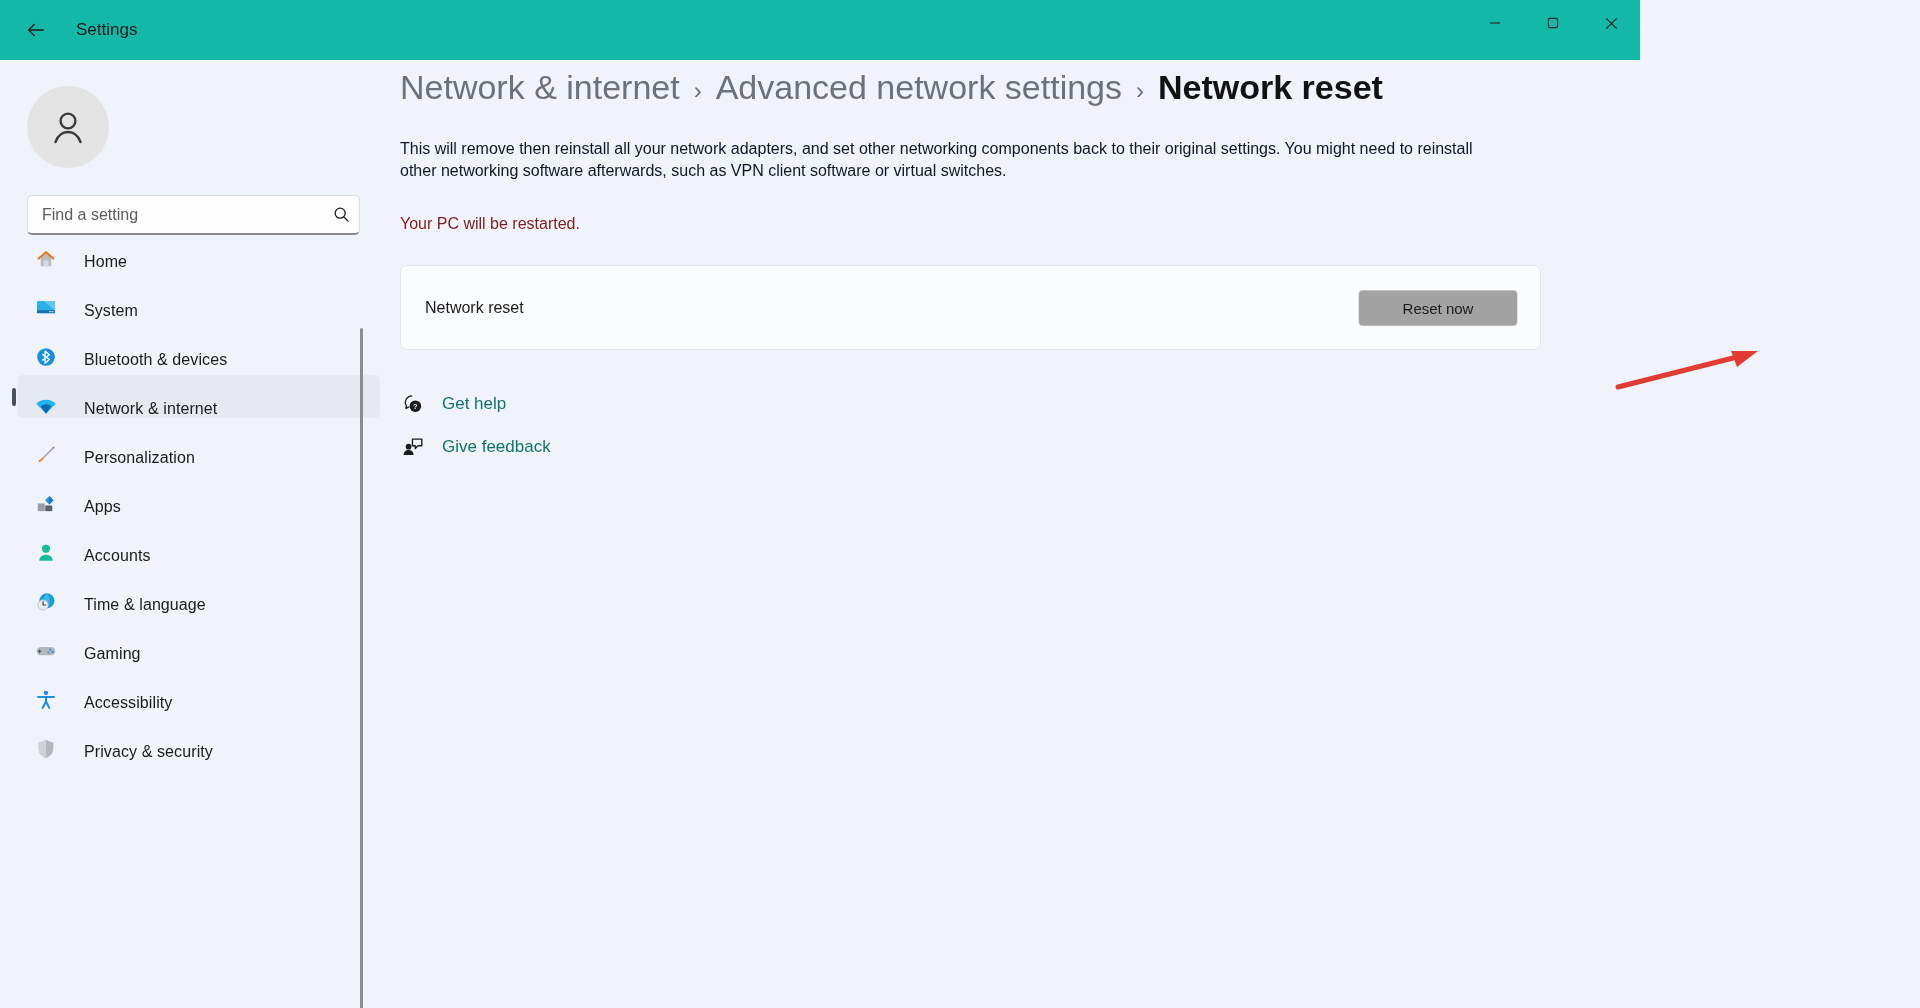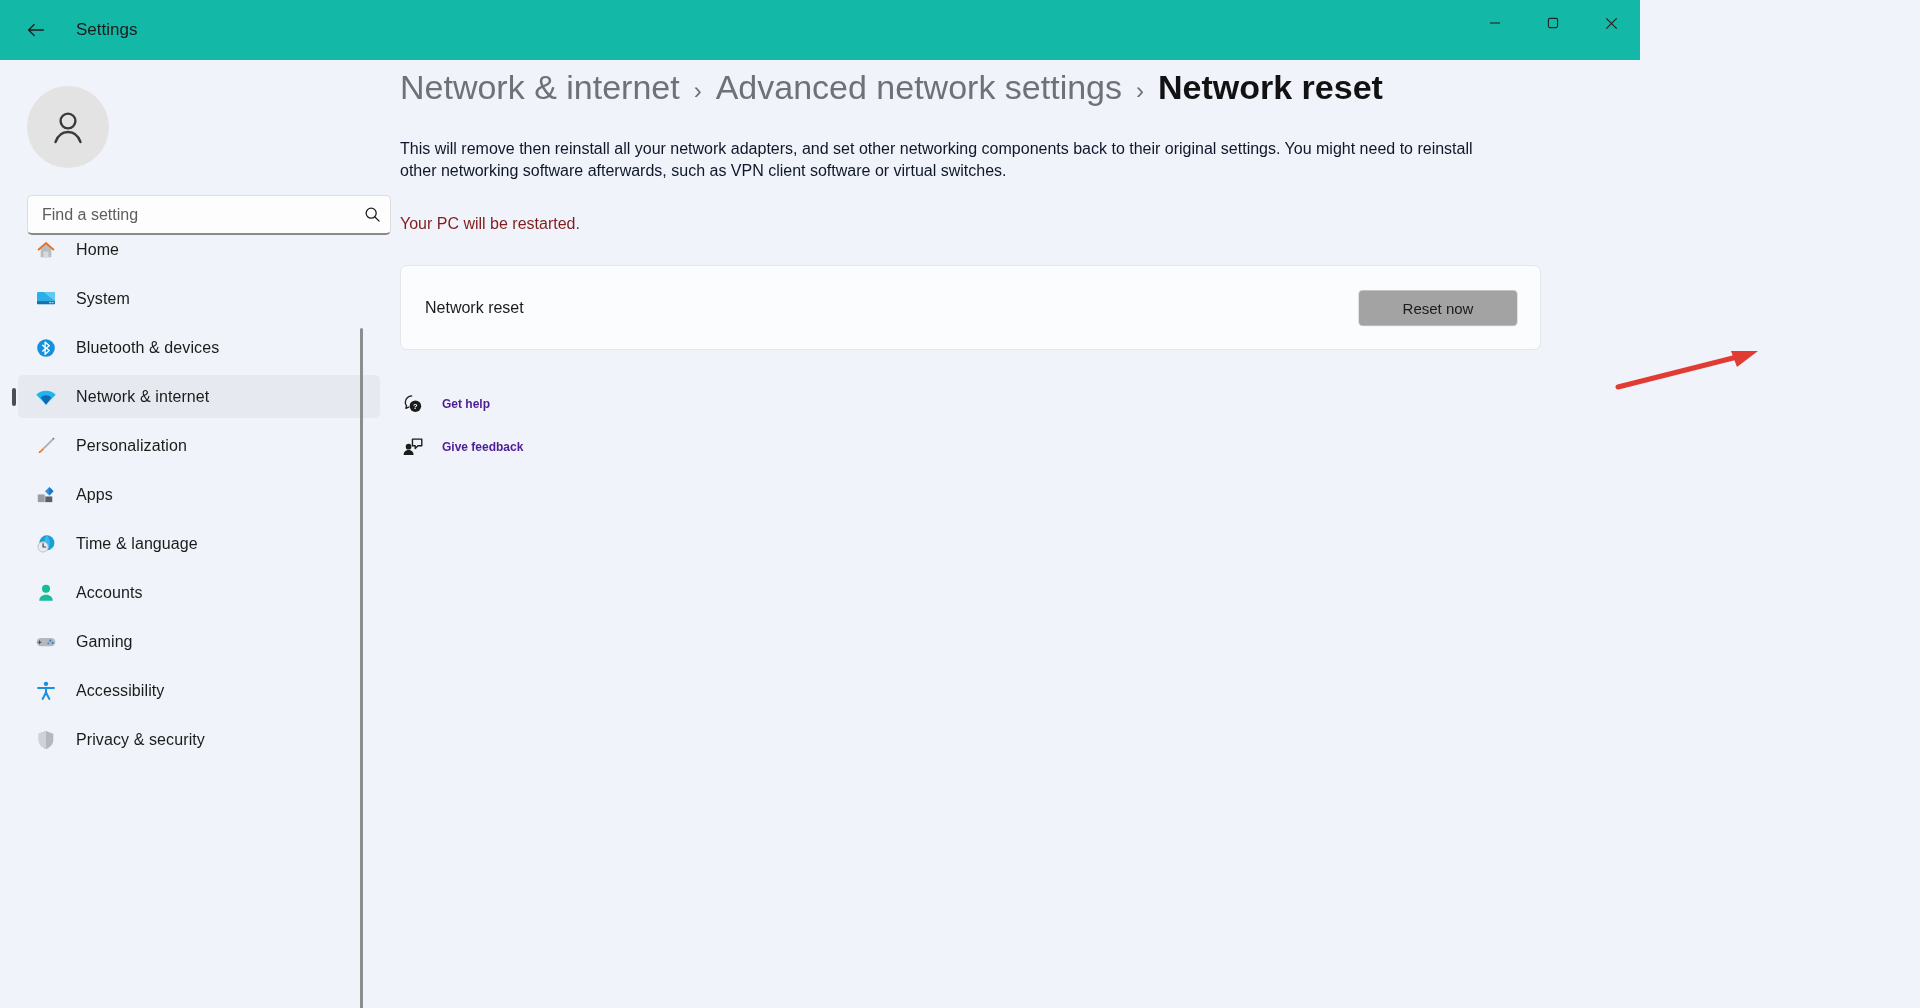--- a/index.html
+++ b/index.html
@@ -67,21 +67,21 @@
     position: absolute;
     left: 27px; top: 26px;
     width: 82px; height: 82px;
     border-radius: 50%;
     background: #e3e3e3;
     display: flex; align-items: center; justify-content: center;
   }
   .search-wrap {
     position: absolute;
     left: 27px; top: 135px;
-    width: 364px; height: 40px;
+    width: 333px; height: 40px;
     background: #fdfdfd;
     border: 1px solid #dadde2;
     border-bottom: 2px solid #8a8a8a;
     border-radius: 5px;
     display: flex;
     align-items: center;
   }
   .search-input {
     flex: 1;
     border: none;
@@ -104,24 +104,25 @@
     position: absolute;
     left: 0; top: 168px;
     width: 400px;
     bottom: 0;
   }
   .nav-item {
     position: relative;
     margin: 0 20px 0 18px;
     height: 43px;
     display: flex;
-    align-items: center;
+    align-items: flex-end;
     border-radius: 5px;
     cursor: pointer;
     padding-left: 16px;
+    gap: 8px;
   }
   .nav-item + .nav-item { margin-top: 6px; }
   .nav-item.selected { background: #e6e9f0; }
   .nav-item.selected::before {
     content: "";
     position: absolute;
     left: -6px; top: 50%;
     transform: translateY(-50%);
     width: 4px; height: 18px;
     border-radius: 2px;
@@ -251,23 +252,22 @@
   }
   .link-row + .link-row { margin-top: 5px; }
   .link-icon {
     width: 26px; height: 26px;
     display: flex; align-items: center; justify-content: center;
     margin-right: 16px;
     color: #1b1b1b;
     flex: none;
   }
   .link-label {
-    font-size: 12px;
-    color: #4c1d95;
-    font-weight: bold;
+    font-size: 17px;
+    color: #0f766e;
   }
 </style>
 </head>
 <body>
 
 <div class="titlebar">
   <div class="back-button">
     <svg width="22" height="22" viewBox="0 0 24 24" fill="none" stroke="#1b1b1b" stroke-width="1.4" stroke-linecap="round" stroke-linejoin="round">
       <path d="M20 12H4"></path>
         <path d="M10 6l-6 6 6 6"></path>
@@ -381,37 +381,37 @@
           <path d="M15.6 3.4l4.6 4.6-4.6 4.6L11 8z" fill="#2e90e0"></path>
           <path d="M15.6 3.4l4.6 4.6-4.6 4.6z" fill="#1b74c4"></path>
         </svg>
       </span>
       <span class="nav-label">Apps</span>
     </div>
 
     <div class="nav-item">
       <span class="nav-icon">
         <svg width="22" height="22" viewBox="0 0 24 24">
+          <circle cx="12" cy="7.4" r="4.4" fill="#17bc9b"></circle>
+          <path d="M4.6 20.4c0-4.1 3.3-6.6 7.4-6.6s7.4 2.5 7.4 6.6z" fill="#17bc9b"></path>
+        </svg>
+      </span>
+      <span class="nav-label">Accounts</span>
+    </div>
+
+    <div class="nav-item">
+      <span class="nav-icon">
+        <svg width="22" height="22" viewBox="0 0 24 24">
           <circle cx="13" cy="10.6" r="8.2" fill="#1a9ed9"></circle>
           <path d="M13 2.4c2 2.2 3.1 5.1 3.1 8.2s-1.1 6-3.1 8.2c-2-2.2-3.1-5.1-3.1-8.2S11 4.6 13 2.4z" fill="#4fc0ea" opacity="0.75"></path>
           <circle cx="8.8" cy="15.2" r="5.6" fill="#e9ecef" stroke="#b9bdc2" stroke-width="0.9"></circle>
           <path d="M8.8 11.6v3.7h2.9" fill="none" stroke="#3c4348" stroke-width="1.3" stroke-linecap="round"></path>
         </svg>
       </span>
       <span class="nav-label">Time &amp; language</span>
-    </div>
-
-    <div class="nav-item">
-      <span class="nav-icon">
-        <svg width="22" height="22" viewBox="0 0 24 24">
-          <circle cx="12" cy="7.4" r="4.4" fill="#17bc9b"></circle>
-          <path d="M4.6 20.4c0-4.1 3.3-6.6 7.4-6.6s7.4 2.5 7.4 6.6z" fill="#17bc9b"></path>
-        </svg>
-      </span>
-      <span class="nav-label">Accounts</span>
     </div>
 
     <div class="nav-item">
       <span class="nav-icon">
         <svg width="22" height="22" viewBox="0 0 24 24">
           <rect x="1.8" y="7.6" width="20.4" height="9" rx="4.5" fill="#b5b9bd"></rect>
           <path d="M5 10.6v3.2M3.4 12.2h3.2" stroke="#4d5157" stroke-width="1.2" stroke-linecap="round"></path>
           <circle cx="16.6" cy="10.6" r="1.25" fill="#2f86d8"></circle>
           <circle cx="19.2" cy="13.1" r="1.25" fill="#2f86d8"></circle>
           <circle cx="14.5" cy="13.5" r="1.05" fill="#2f86d8"></circle>

